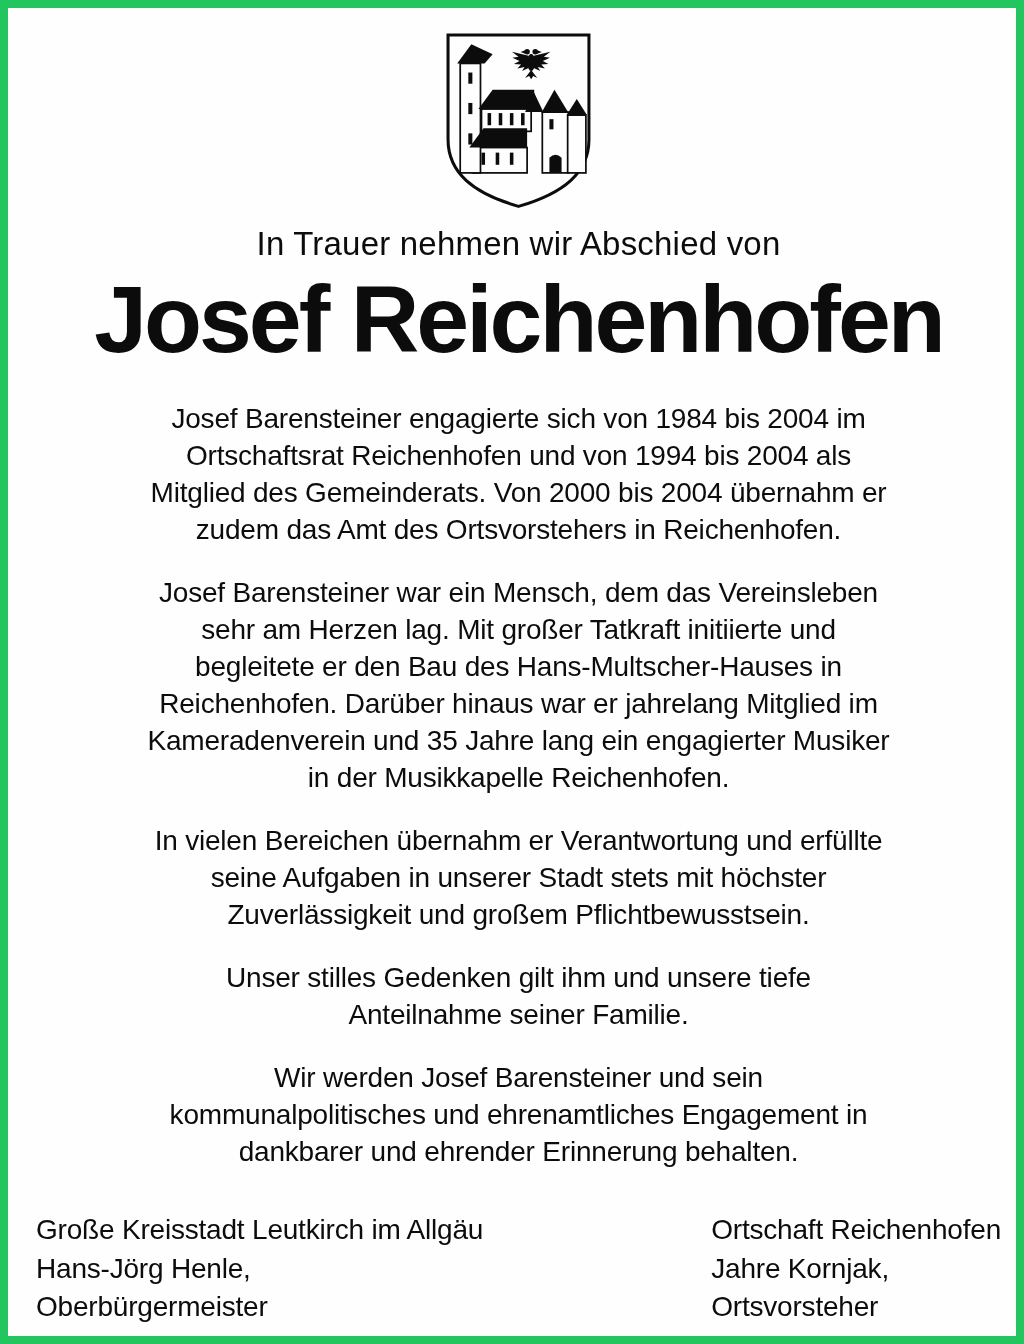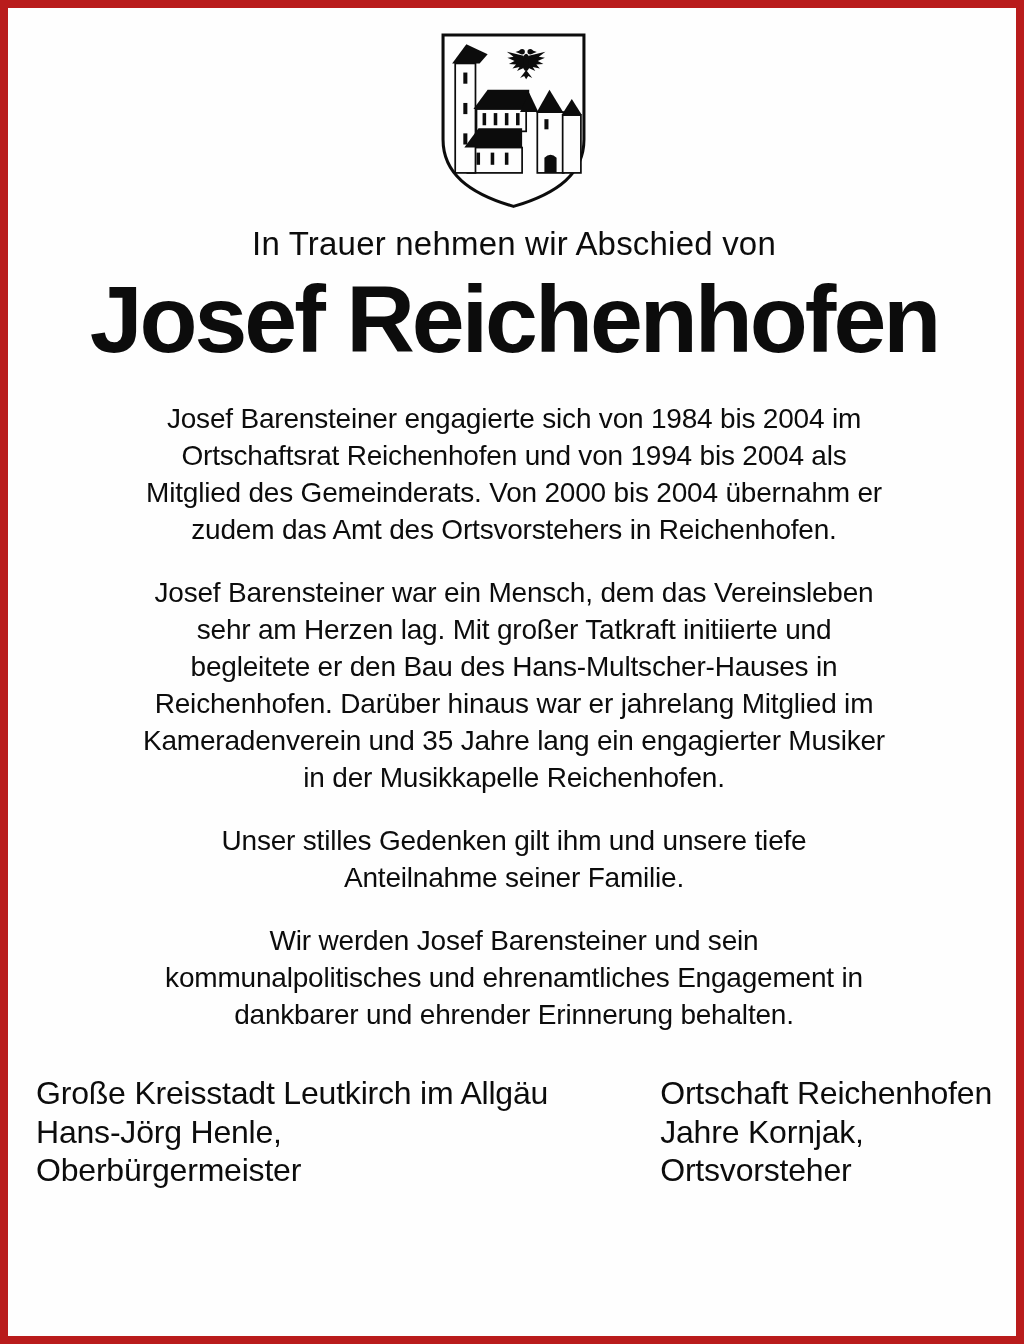--- a/index.html
+++ b/index.html
@@ -7,22 +7,22 @@
     padding: 0;
     background: #ffffff;
     font-family: "Liberation Sans", "DejaVu Sans", sans-serif;
   }
   .page {
     position: relative;
     width: 1024px;
     height: 1344px;
     box-sizing: border-box;
     background: #fefefe;
-    border: 8px solid #b91c1c;
-    padding: 22px 24px 0 28px;
+    border: 8px solid #22c55e;
+    padding: 22px 15px 0 28px;
     overflow: hidden;
     color: #0c0c0c;
   }
   .crest {
     width: 148px;
     margin: 2px auto 0 auto;
   }
   .crest svg { display: block; width: 100%; height: auto; }
   .intro {
     margin-top: 15px;
@@ -50,21 +50,21 @@
     white-space: pre-line;
   }
   .para.first { margin-top: 31px; }
   .sigs {
     margin-top: 41px;
     display: flex;
     justify-content: space-between;
     align-items: flex-start;
   }
   .sig {
-    font-size: 32px;
+    font-size: 28px;
     line-height: 38.5px;
     letter-spacing: -0.2px;
     white-space: pre-line;
     text-align: left;
   }
 </style>
 </head>
 <body>
 
 <div class="page">
@@ -128,20 +128,23 @@
 Mitglied des Gemeinderats. Von 2000 bis 2004 übernahm er
 zudem das Amt des Ortsvorstehers in Reichenhofen.</p>
 
   <p class="para">Josef Barensteiner war ein Mensch, dem das Vereinsleben
 sehr am Herzen lag. Mit großer Tatkraft initiierte und
 begleitete er den Bau des Hans-Multscher-Hauses in
 Reichenhofen. Darüber hinaus war er jahrelang Mitglied im
 Kameradenverein und 35 Jahre lang ein engagierter Musiker
 in der Musikkapelle Reichenhofen.</p>
 
+  <p class="para">In vielen Bereichen übernahm er Verantwortung und erfüllte
+seine Aufgaben in unserer Stadt stets mit höchster
+Zuverlässigkeit und großem Pflichtbewusstsein.</p>
 
   <p class="para">Unser stilles Gedenken gilt ihm und unsere tiefe
 Anteilnahme seiner Familie.</p>
 
   <p class="para">Wir werden Josef Barensteiner und sein
 kommunalpolitisches und ehrenamtliches Engagement in
 dankbarer und ehrender Erinnerung behalten.</p>
 
   <div class="sigs">
     <div class="sig">Große Kreisstadt Leutkirch im Allgäu

